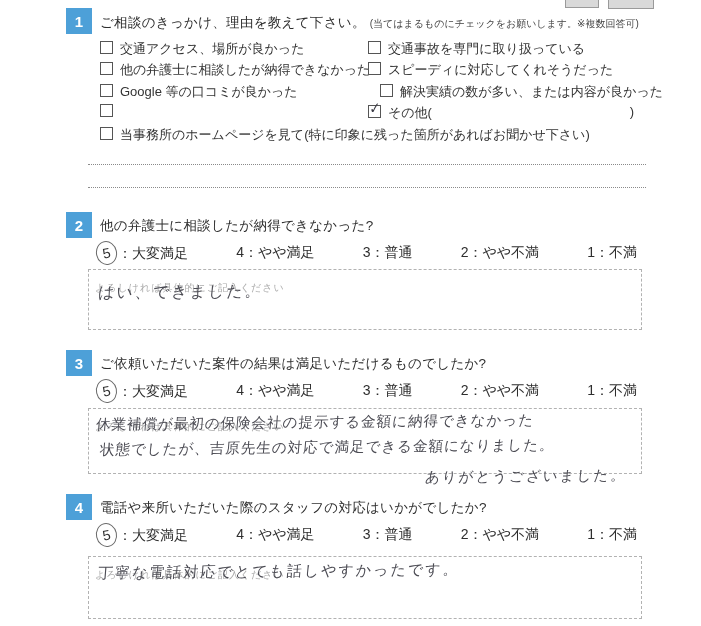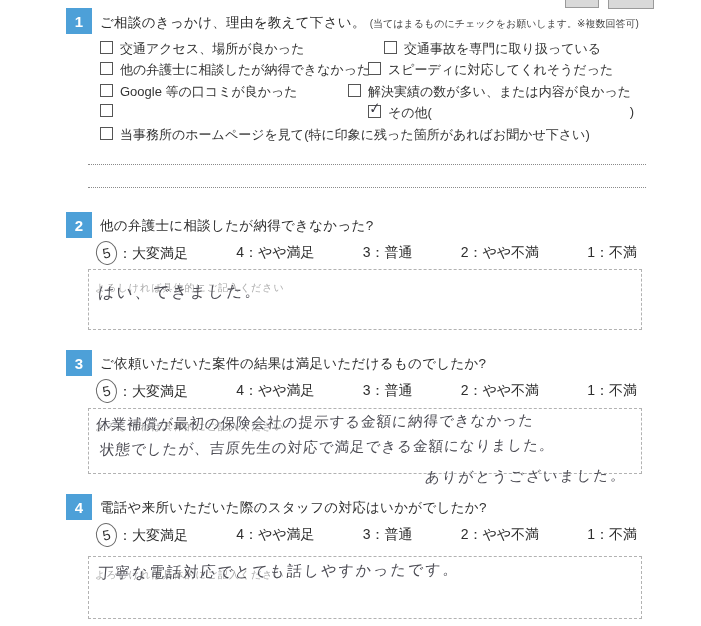--- a/index.html
+++ b/index.html
@@ -74,27 +74,27 @@
 <div class="abs opt" style="left:100px;top:83px;">
   <span class="cbx"><span class="check"></span></span><span>Google 等の口コミが良かった</span>
 </div>
 <div class="abs opt" style="left:100px;top:104px;">
   <span class="cbx"><span class="check"></span></span>
 </div>
 <div class="abs opt" style="left:100px;top:126px;">
   <span class="cbx"><span class="check"></span></span><span>当事務所のホームページを見て(特に印象に残った箇所があればお聞かせ下さい)</span>
 </div>
 
-<div class="abs opt" style="left:368px;top:40px;margin-left:16px;">
+<div class="abs opt" style="left:368px;top:40px;">
   <span class="cbx"><span class="check"></span></span><span>交通事故を専門に取り扱っている</span>
 </div>
 <div class="abs opt" style="left:368px;top:61px;text-align:center;">
   <span class="cbx"><span class="check"></span></span><span>スピーディに対応してくれそうだった</span>
 </div>
-<div class="abs opt" style="left:348px;top:83px;">
+<div class="abs opt" style="left:380px;top:83px;">
   <span class="cbx"><span class="check"></span></span><span>解決実績の数が多い、または内容が良かった</span>
 </div>
 <div class="abs opt" style="left:368px;top:104px;width:266px;">
   <span class="cbx"><span class="check">✓</span></span><span>その他(</span>
   <span class="suffix">)</span>
 </div>
 
 <div class="abs dotline" style="top:164px;"></div>
 <div class="abs dotline" style="top:187px;"></div>
 

